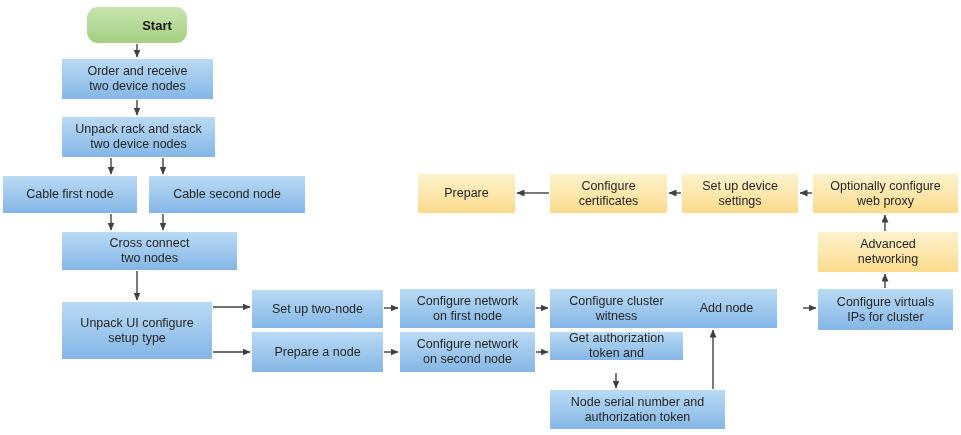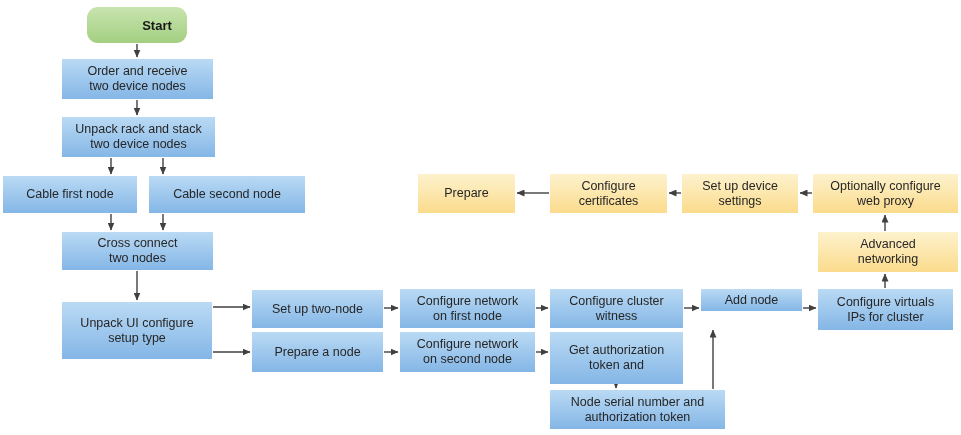--- a/index.html
+++ b/index.html
@@ -34,30 +34,30 @@
     font-size:13px;
     color:#1a1a1a;
     padding-left:40px;
   }
   
   #n-start  {left:87px; top:7px;  width:100px;height:36px}
   #n-order  {left:62px; top:59px; width:151px;height:40px}
   #n-unpack {left:62px; top:117px;width:153px;height:40px}
   #n-cable1 {left:3px;  top:176px;width:134px;height:37px}
   #n-cable2 {left:149px;top:176px;width:156px;height:37px}
-  #n-cross  {left:62px; top:232px;width:151px;height:38px}
+  #n-cross  {left:62px; top:232px;width:175px;height:38px}
   #n-localui{left:62px; top:302px;width:150px;height:57px}
   #n-set2   {left:252px;top:290px;width:131px;height:38px}
   #n-prep   {left:252px;top:332px;width:131px;height:40px}
   #n-cnf1   {left:400px;top:289px;width:135px;height:39px}
   #n-cnf2   {left:400px;top:332px;width:135px;height:40px}
   #n-wit    {left:550px;top:289px;width:133px;height:39px}
-  #n-auth   {left:550px;top:332px;width:133px;height:52px}
+  #n-auth   {left:550px;top:332px;width:133px;height:28px}
   #n-serial {left:550px;top:390px;width:175px;height:39px}
-  #n-add    {left:701px;top:289px;width:101px;height:22px}
+  #n-add    {left:676px;top:289px;width:101px;height:39px}
   #n-vip    {left:818px;top:289px;width:135px;height:41px}
   #n-act    {left:418px;top:174px;width:97px; height:39px}
   #n-cert   {left:550px;top:174px;width:117px;height:39px}
   #n-devset {left:682px;top:174px;width:116px;height:39px}
   #n-proxy  {left:813px;top:174px;width:145px;height:39px}
   #n-advnet {left:818px;top:232px;width:140px;height:40px}
   .arrows line{stroke:var(--arrow-color,#404040);stroke-width:1.4;}
 </style>
 </head>
 <body>

